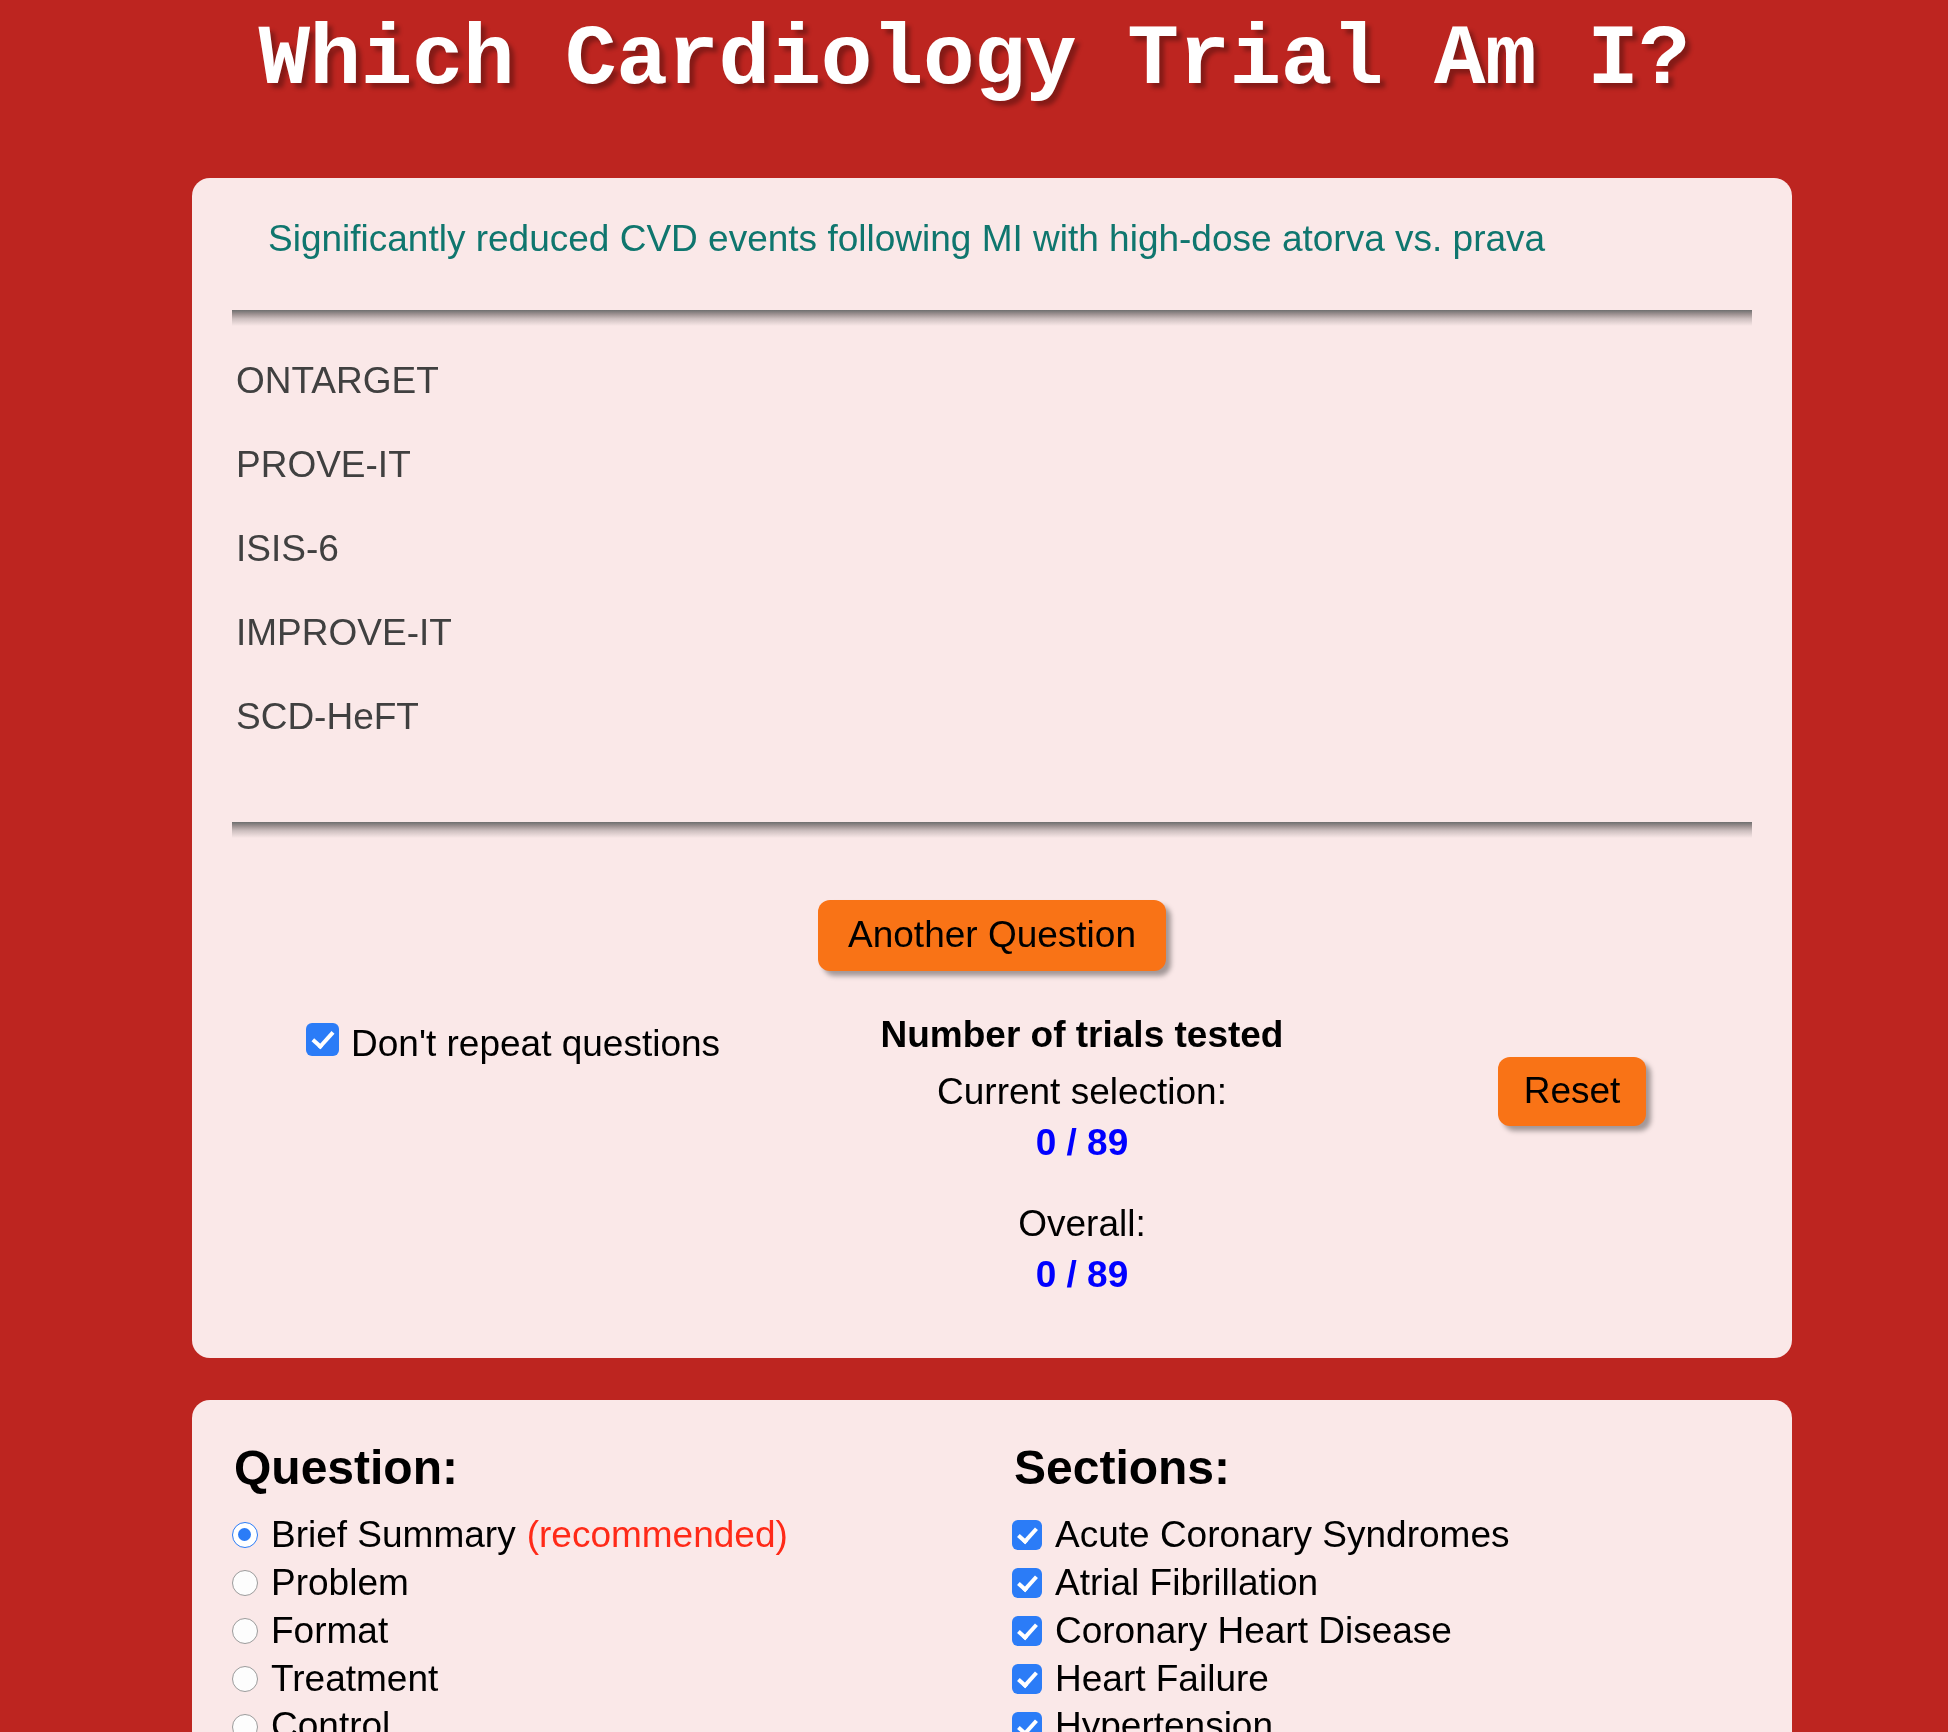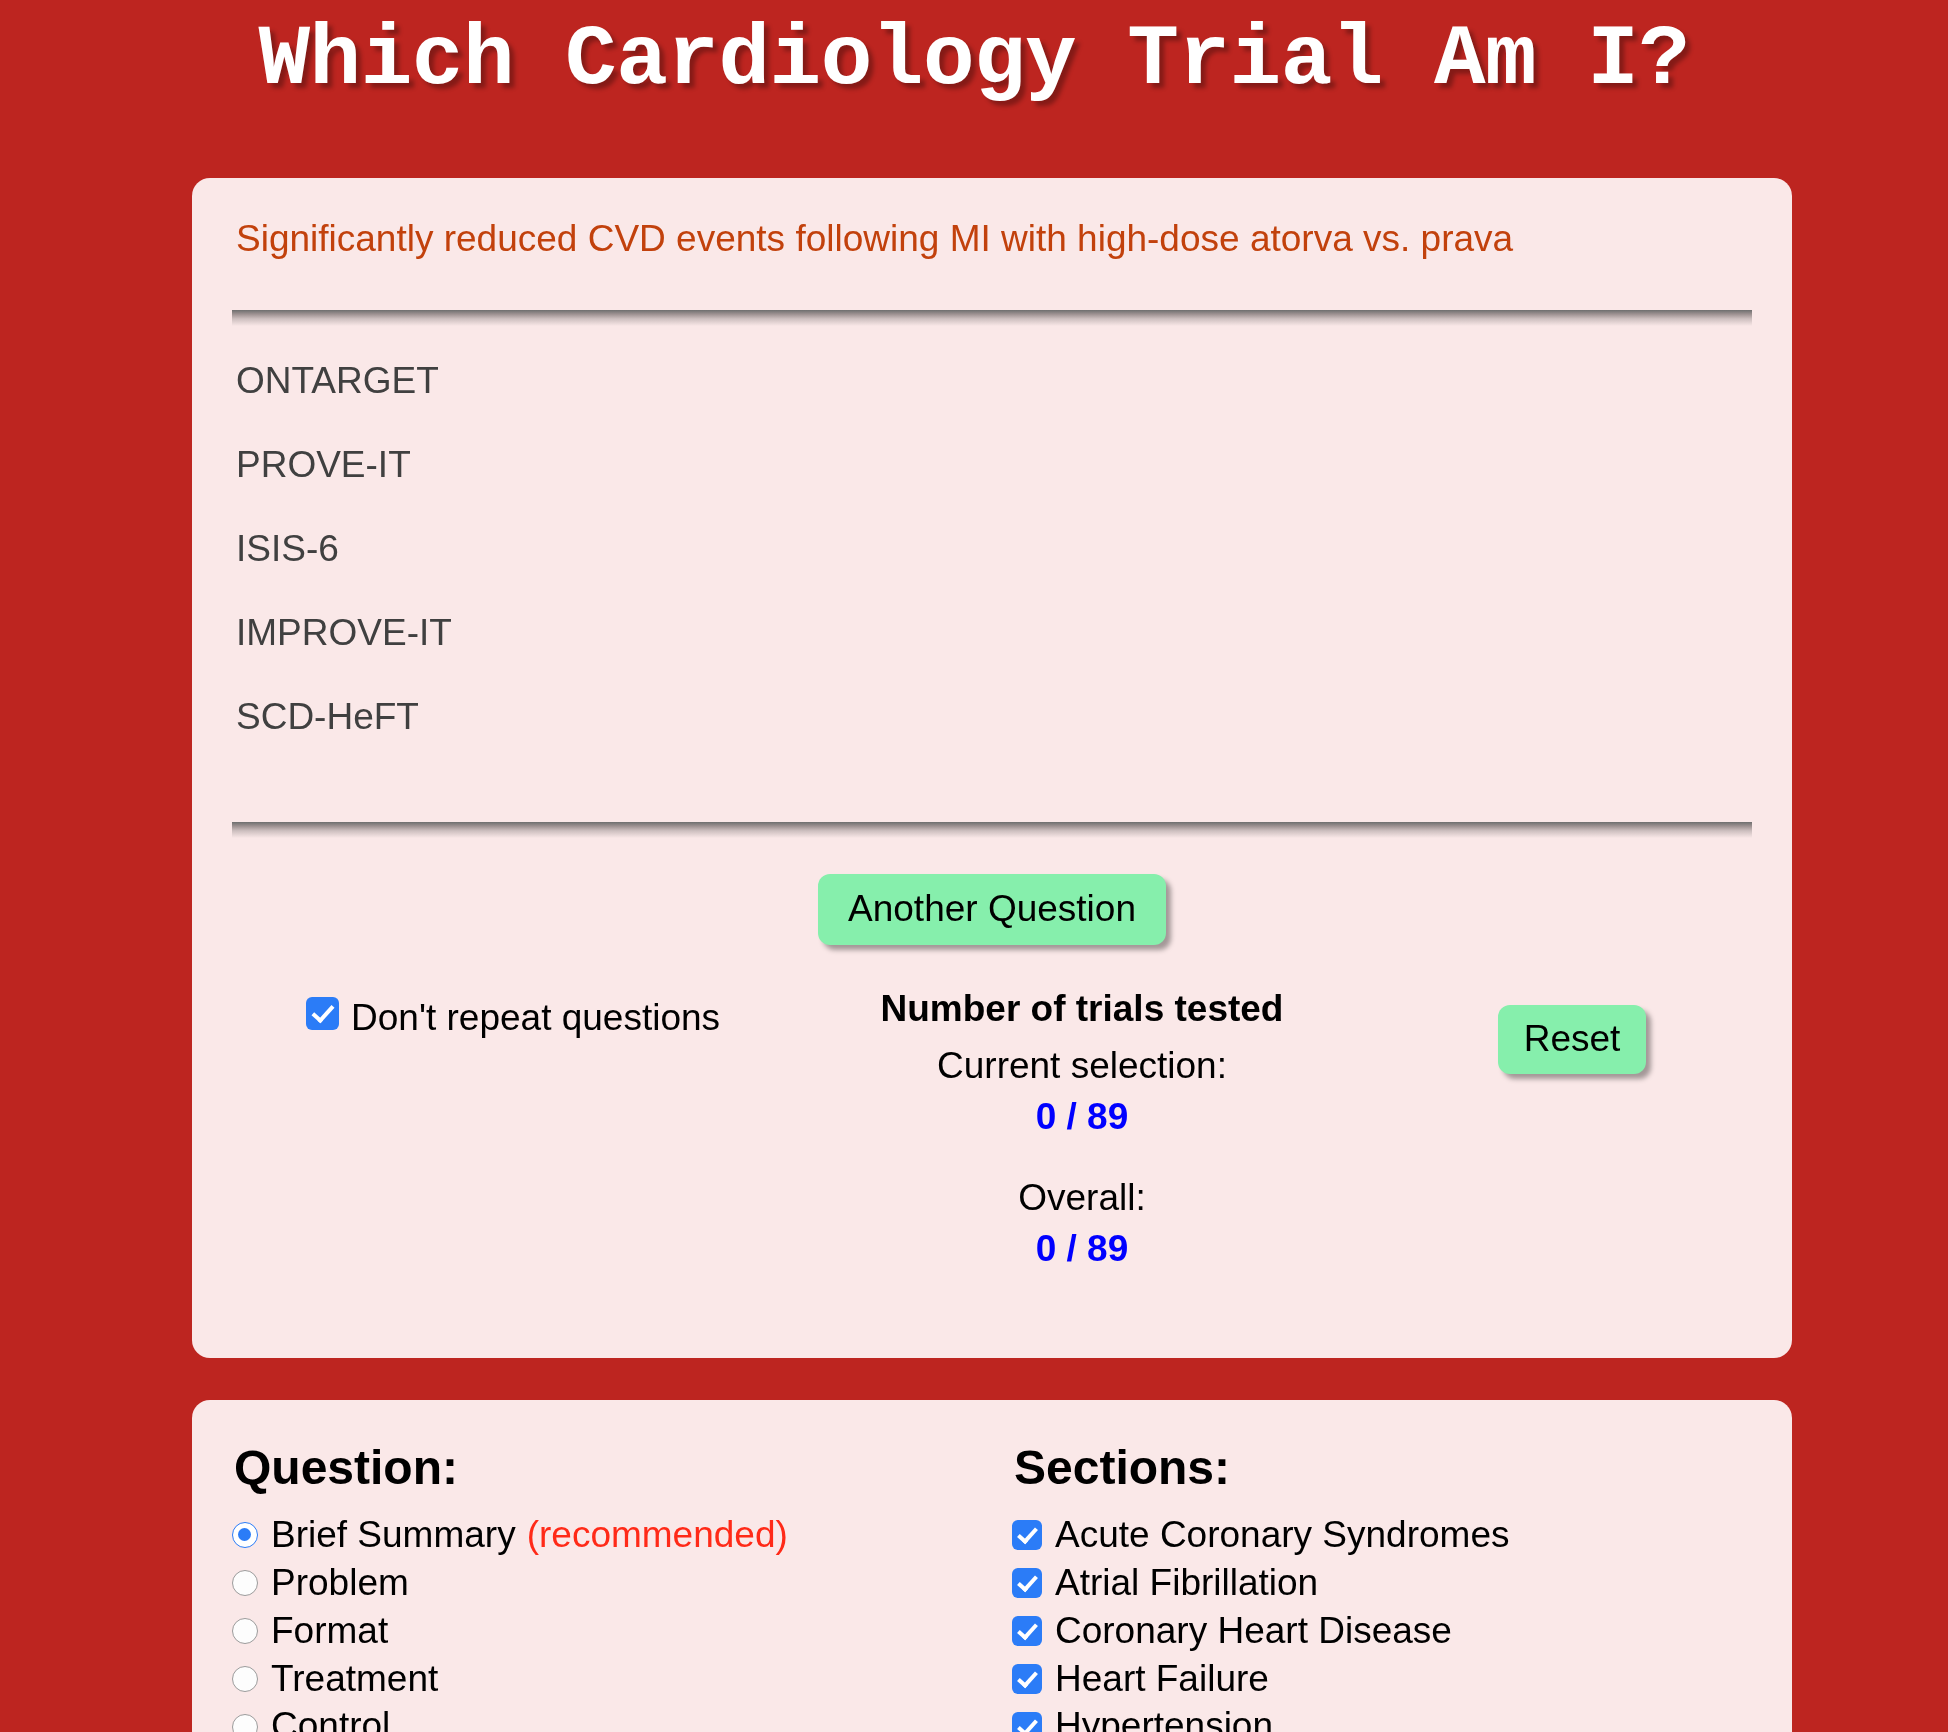--- a/index.html
+++ b/index.html
@@ -45,23 +45,24 @@
   }
   .card-settings {
     top: 1400px;
     height: 420px;
     padding: 44px 40px 0 40px;
   }
 
   
   .question-prompt {
     font-size: 37px;
-    color: #c2410c;
+    color: #0f766e;
     line-height: 1.25;
     padding-left: 4px;
+    margin-left: 32px;
   }
 
   
   .divider {
     height: 16px;
     border: 0;
     margin: 0;
     background: linear-gradient(to bottom,
                 #6e6e6e 0%,
                 #9c9090 25%,
@@ -82,30 +83,31 @@
   .answer-item {
     font-size: 37px;
     color: #404040;
     padding: 0 0 0 4px;
     margin-bottom: 47px;
     line-height: 1;
   }
 
   
   .btn {
-    background: #86efac;
+    background: #f97316;
     border: 0;
     border-radius: 12px;
     font-family: "Liberation Sans", sans-serif;
     font-size: 37px;
     color: #000000;
     box-shadow: 5px 5px 5px rgba(0,0,0,0.35);
     cursor: pointer;
     padding: 14px 26px;
     line-height: 1.1;
+    margin-top: 26px;
   }
   .another-question-row {
     text-align: center;
     padding-top: 36px;
   }
   .btn-another { padding: 15px 30px; }
 
   
   .controls-row {
     display: flex;

